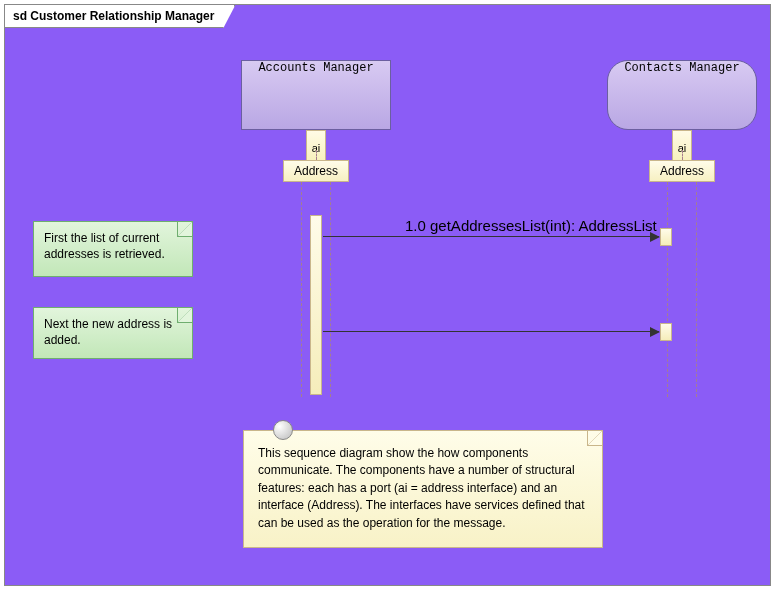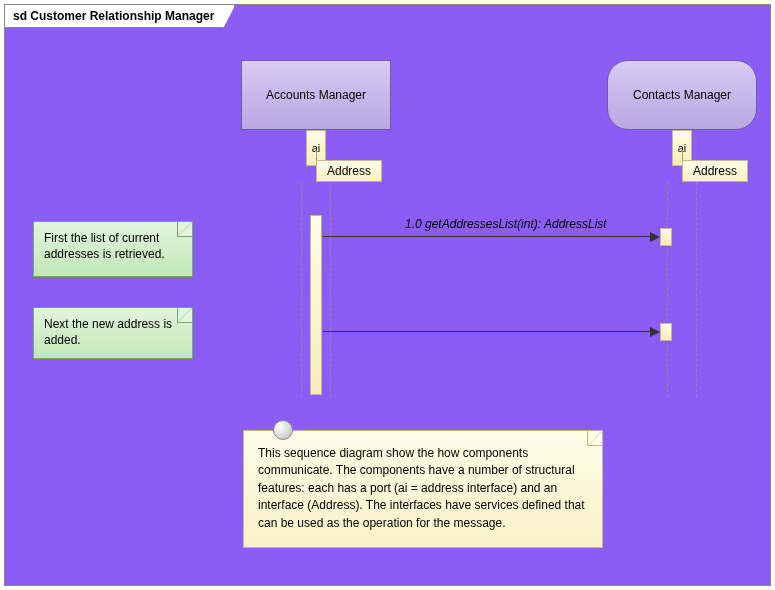--- a/index.html
+++ b/index.html
@@ -42,46 +42,45 @@
   }
   
   .component {
     position: absolute;
     width: 150px;
     height: 70px;
     border: 1px solid #6b5fa0;
     background: linear-gradient(#d8caf2, #b9a7e4);
     box-sizing: border-box;
     display: flex;
+    justify-content: center;
+    font-family: Liberation Mono, monospace;
+  }
+  .port {
+    position: absolute;
+    width: 20px;
+    height: 36px;
+    border: 1px solid #c9b68b;
+    background: linear-gradient(#fffbe6, #f6efb7);
+    box-sizing: border-box;
+    font-size: 11px;
+    display: flex;
     align-items: center;
     justify-content: center;
   }
-  .port {
-    position: absolute;
-    width: 20px;
-    height: 36px;
-    border: 1px solid #c9b68b;
-    background: linear-gradient(#fffbe6, #f6efb7);
-    box-sizing: border-box;
-    font-size: 11px;
+  .interface-box {
+    position: absolute;
+    width: 66px;
+    height: 22px;
+    border: 1px solid #c9b68b;
+    background: linear-gradient(#fffce9, #f7f0c2);
+    box-sizing: border-box;
     display: flex;
     align-items: center;
     justify-content: center;
-  }
-  .interface-box {
-    position: absolute;
-    width: 66px;
-    height: 22px;
-    border: 1px solid #c9b68b;
-    background: linear-gradient(#fffce9, #f7f0c2);
-    box-sizing: border-box;
-    display: flex;
-    align-items: center;
-    justify-content: center;
-    margin-left: 33px;
   }
   
   .lifeline {
     position: absolute;
     border-left: 1px dashed #a47e8e;
     top: 0;
     height: 100%;
   }
   
   .activation {
@@ -103,22 +102,21 @@
     top: -5px;
     width: 0;
     height: 0;
     border-top: 5px solid transparent;
     border-bottom: 5px solid transparent;
     border-left: 10px solid #333;
   }
   .msg-label {
     position: absolute;
     white-space: nowrap;
-    font-size: 12px;
-    font-style: italic;
+    font-size: 15px;
   }
   
   .note-green {
     position: absolute;
     width: 160px;
     border: 1px solid #6fae6f;
     background: linear-gradient(#e2f5dc, #c2e7b8);
     box-sizing: border-box;
     padding: 8px 10px;
     font-size: 12px;

